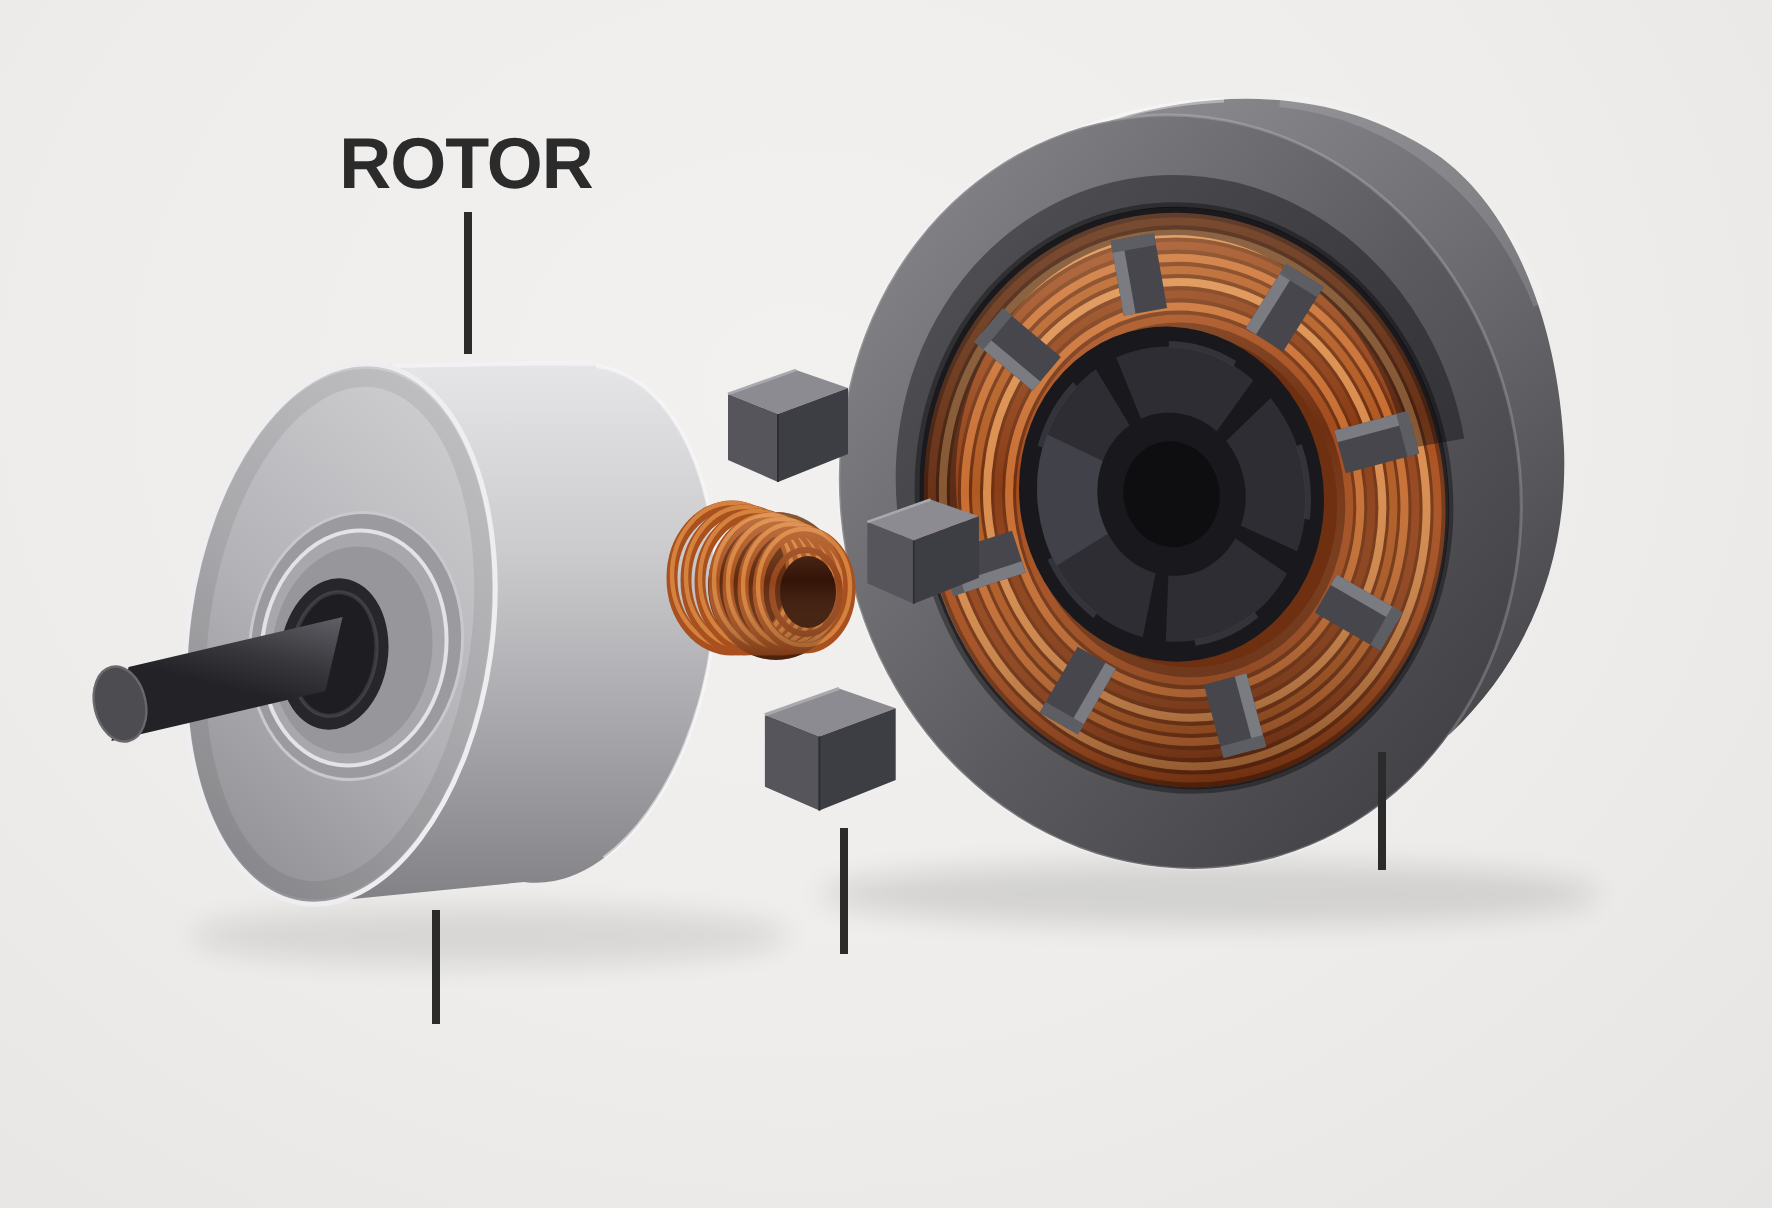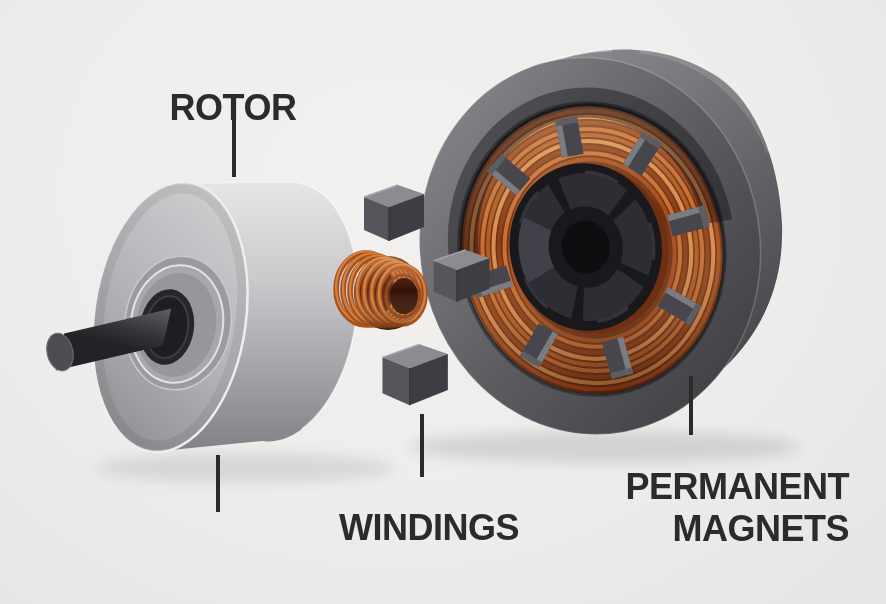--- a/index.html
+++ b/index.html
@@ -9,25 +9,24 @@
     font-family:"Liberation Sans","DejaVu Sans",sans-serif;
   }
   .stage svg{position:absolute;left:0;top:0;}
   .part-label{
     position:absolute;
     color:#2b2b2b;
     font-weight:700;
     font-size:36px;
     letter-spacing:-0.5px;
     line-height:1.16;
-    text-align:right;
+    text-align:left;
     transform:translateX(-50%);
     white-space:nowrap;
     user-select:none;
-    margin-top:26px;
   }
   .part-label.wrap{white-space:normal;width:270px;}
 </style>
 </head>
 <body>
 
 <div class="stage">
 
 <svg width="886" height="604" viewBox="0 0 886 604">
   <defs>
@@ -214,16 +213,14 @@
 
   <g stroke="#2b2b2b" stroke-width="4">
     <line x1="234" y1="106" x2="234" y2="177" stroke="#2b2b2b"></line>
     <line x1="218" y1="455" x2="218" y2="512" stroke="#2b2b2b"></line>
     <line x1="422" y1="414" x2="422" y2="477" stroke="#2b2b2b"></line>
     <line x1="691" y1="376" x2="691" y2="435" stroke="#2b2b2b"></line>
   </g>
 </svg>
 
 <div class="part-label" style="left:233px; top:61px;">ROTOR</div>
-<div class="part-label" style="left:429px; top:481px;">WINDINGS</div>
-<div class="part-label wrap" style="left:714px; top:440px;">PERMANENT MAGNETS</div>
 
 </div>
 
 </body></html>

